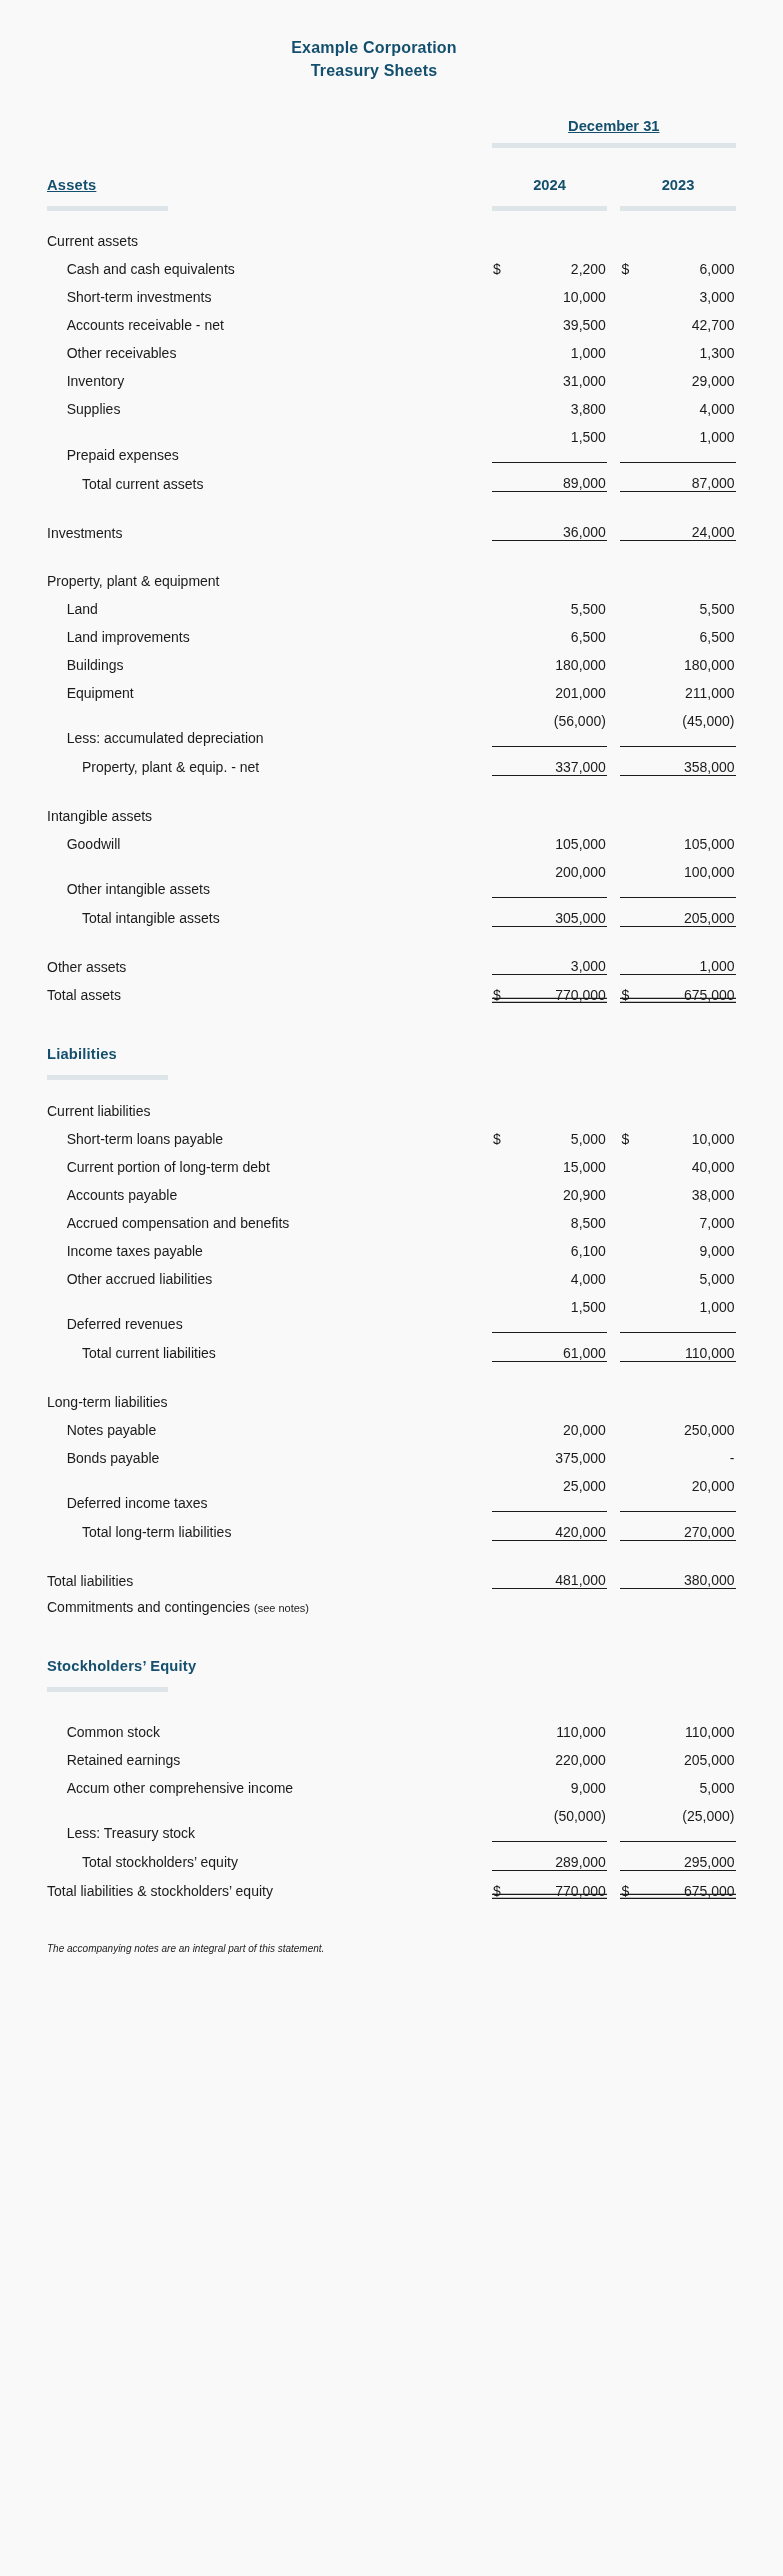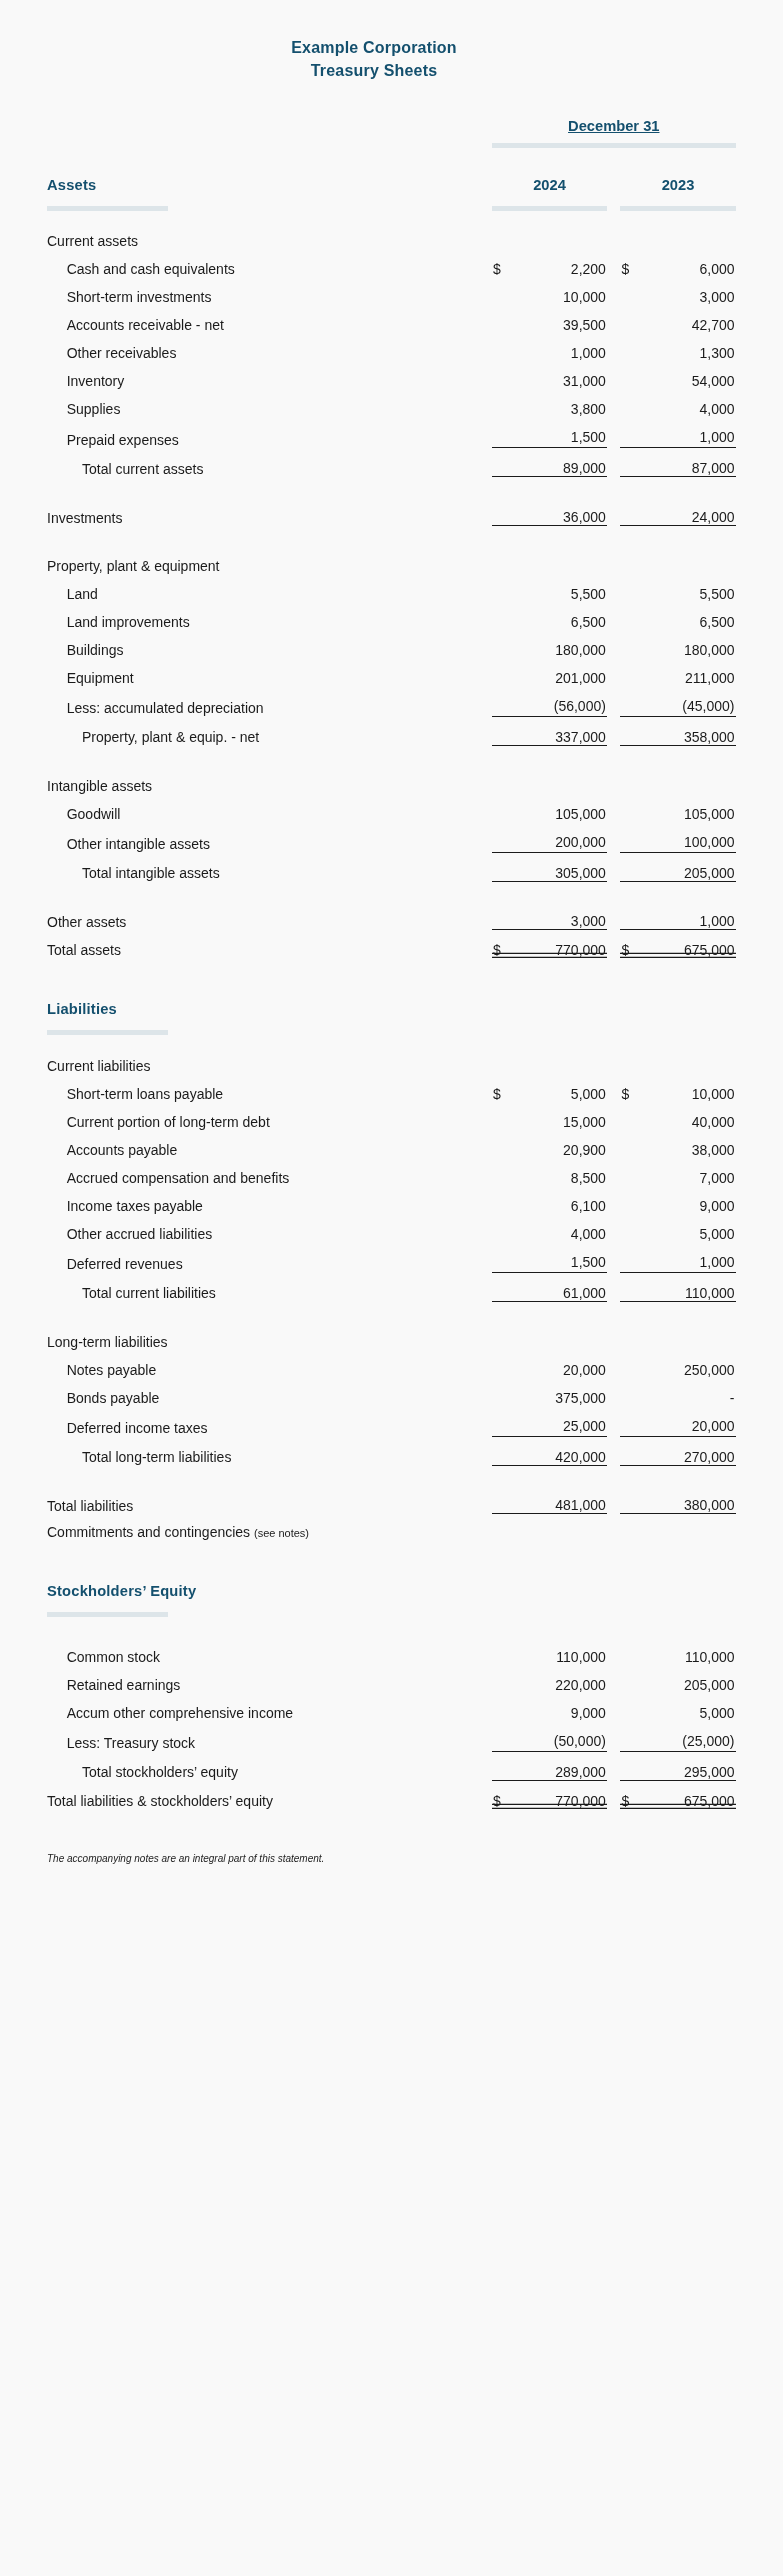--- a/index.html
+++ b/index.html
@@ -63,21 +63,21 @@
   .num { text-align: right; white-space: nowrap; padding-right: 1.5px; }
 
   
   .tline   { border-top: 1.2px solid #1b1b1b; }
   .bline   { border-bottom: 1.2px solid #1b1b1b; }
   .dline   { border-bottom: 1.2px double #1b1b1b; }
   td.dline {
     border-bottom: 0;
     box-shadow: inset 0 -1.2px 0 0 #1b1b1b, inset 0 -4.1px 0 0 #f9f9f9, inset 0 -5.3px 0 0 #1b1b1b;
   }
-  .pad-rule { padding-bottom: 2px; }
+  .pad-rule { padding-bottom: 17px; }
 
   
   tr.spacer > td { height: 19.7px; }
   tr.spacer-sm > td { height: 10.6px; }
   tr.spacer-lg > td { height: 33px; }
 
   
   .sect-head {
     color: #14506e;
     font-weight: bold;
@@ -144,21 +144,21 @@
         </td>
       </tr>
       <tr>
         <td></td>
         <td colspan="5" style="height:12px;">
           <div class="rule-accent full"></div>
         </td>
       </tr>
 
       <tr>
-        <td class="sect-head" style="height:33px;padding-top:12px;">
+        <td class="sect-head" style="height:33px;padding-top:12px;text-decoration:underline;">
           <span>Assets</span>
         </td>
         <td colspan="2" class="colhead-year" style="padding-top:28px;">
           <span>2024</span>
         </td>
         <td></td>
         <td colspan="2" class="colhead-year" style="padding-top:12px;">
           <span>2023</span>
         </td>
       </tr>
@@ -219,21 +219,21 @@
         <td class="cur"></td>
         <td class="num">1,300</td>
       </tr>
 
       <tr class="item">
         <td class="lbl ind1">Inventory</td>
         <td class="cur"></td>
         <td class="num">31,000</td>
         <td></td>
         <td class="cur"></td>
-        <td class="num">54,000</td>
+        <td class="num">29,000</td>
       </tr>
 
       <tr class="item">
         <td class="lbl ind1">Supplies</td>
         <td class="cur"></td>
         <td class="num">3,800</td>
         <td></td>
         <td class="cur"></td>
         <td class="num">4,000</td>
       </tr>

